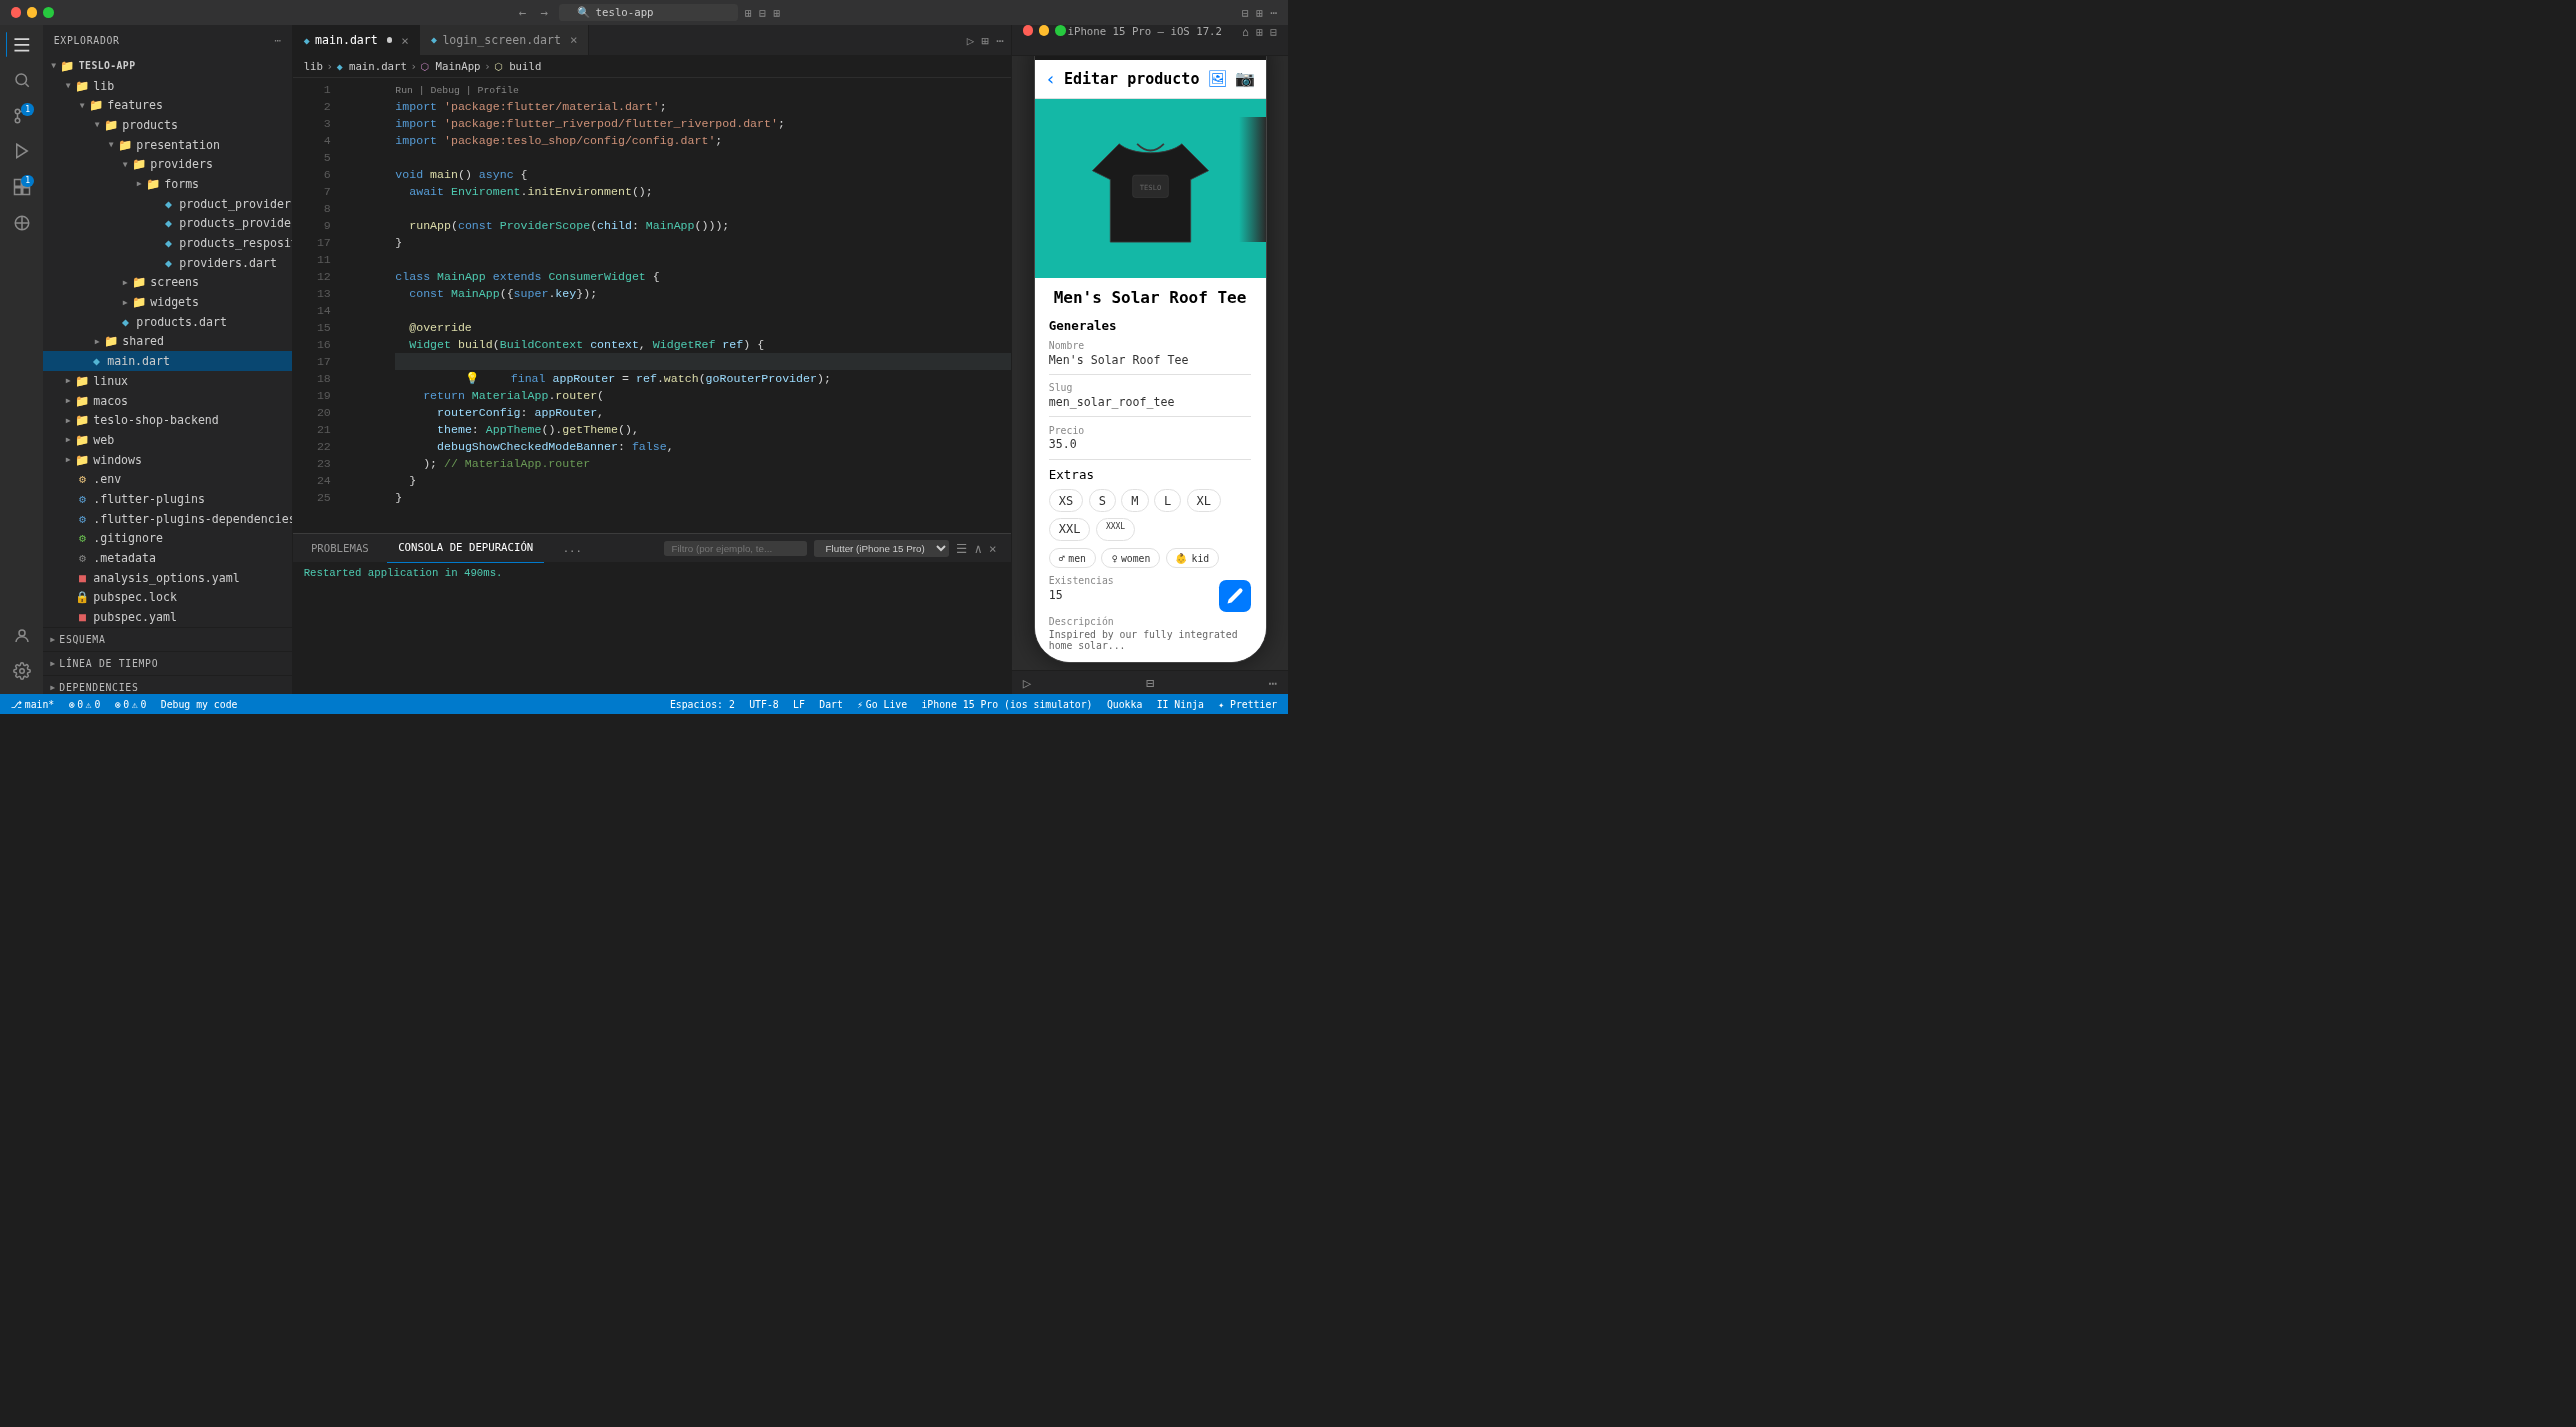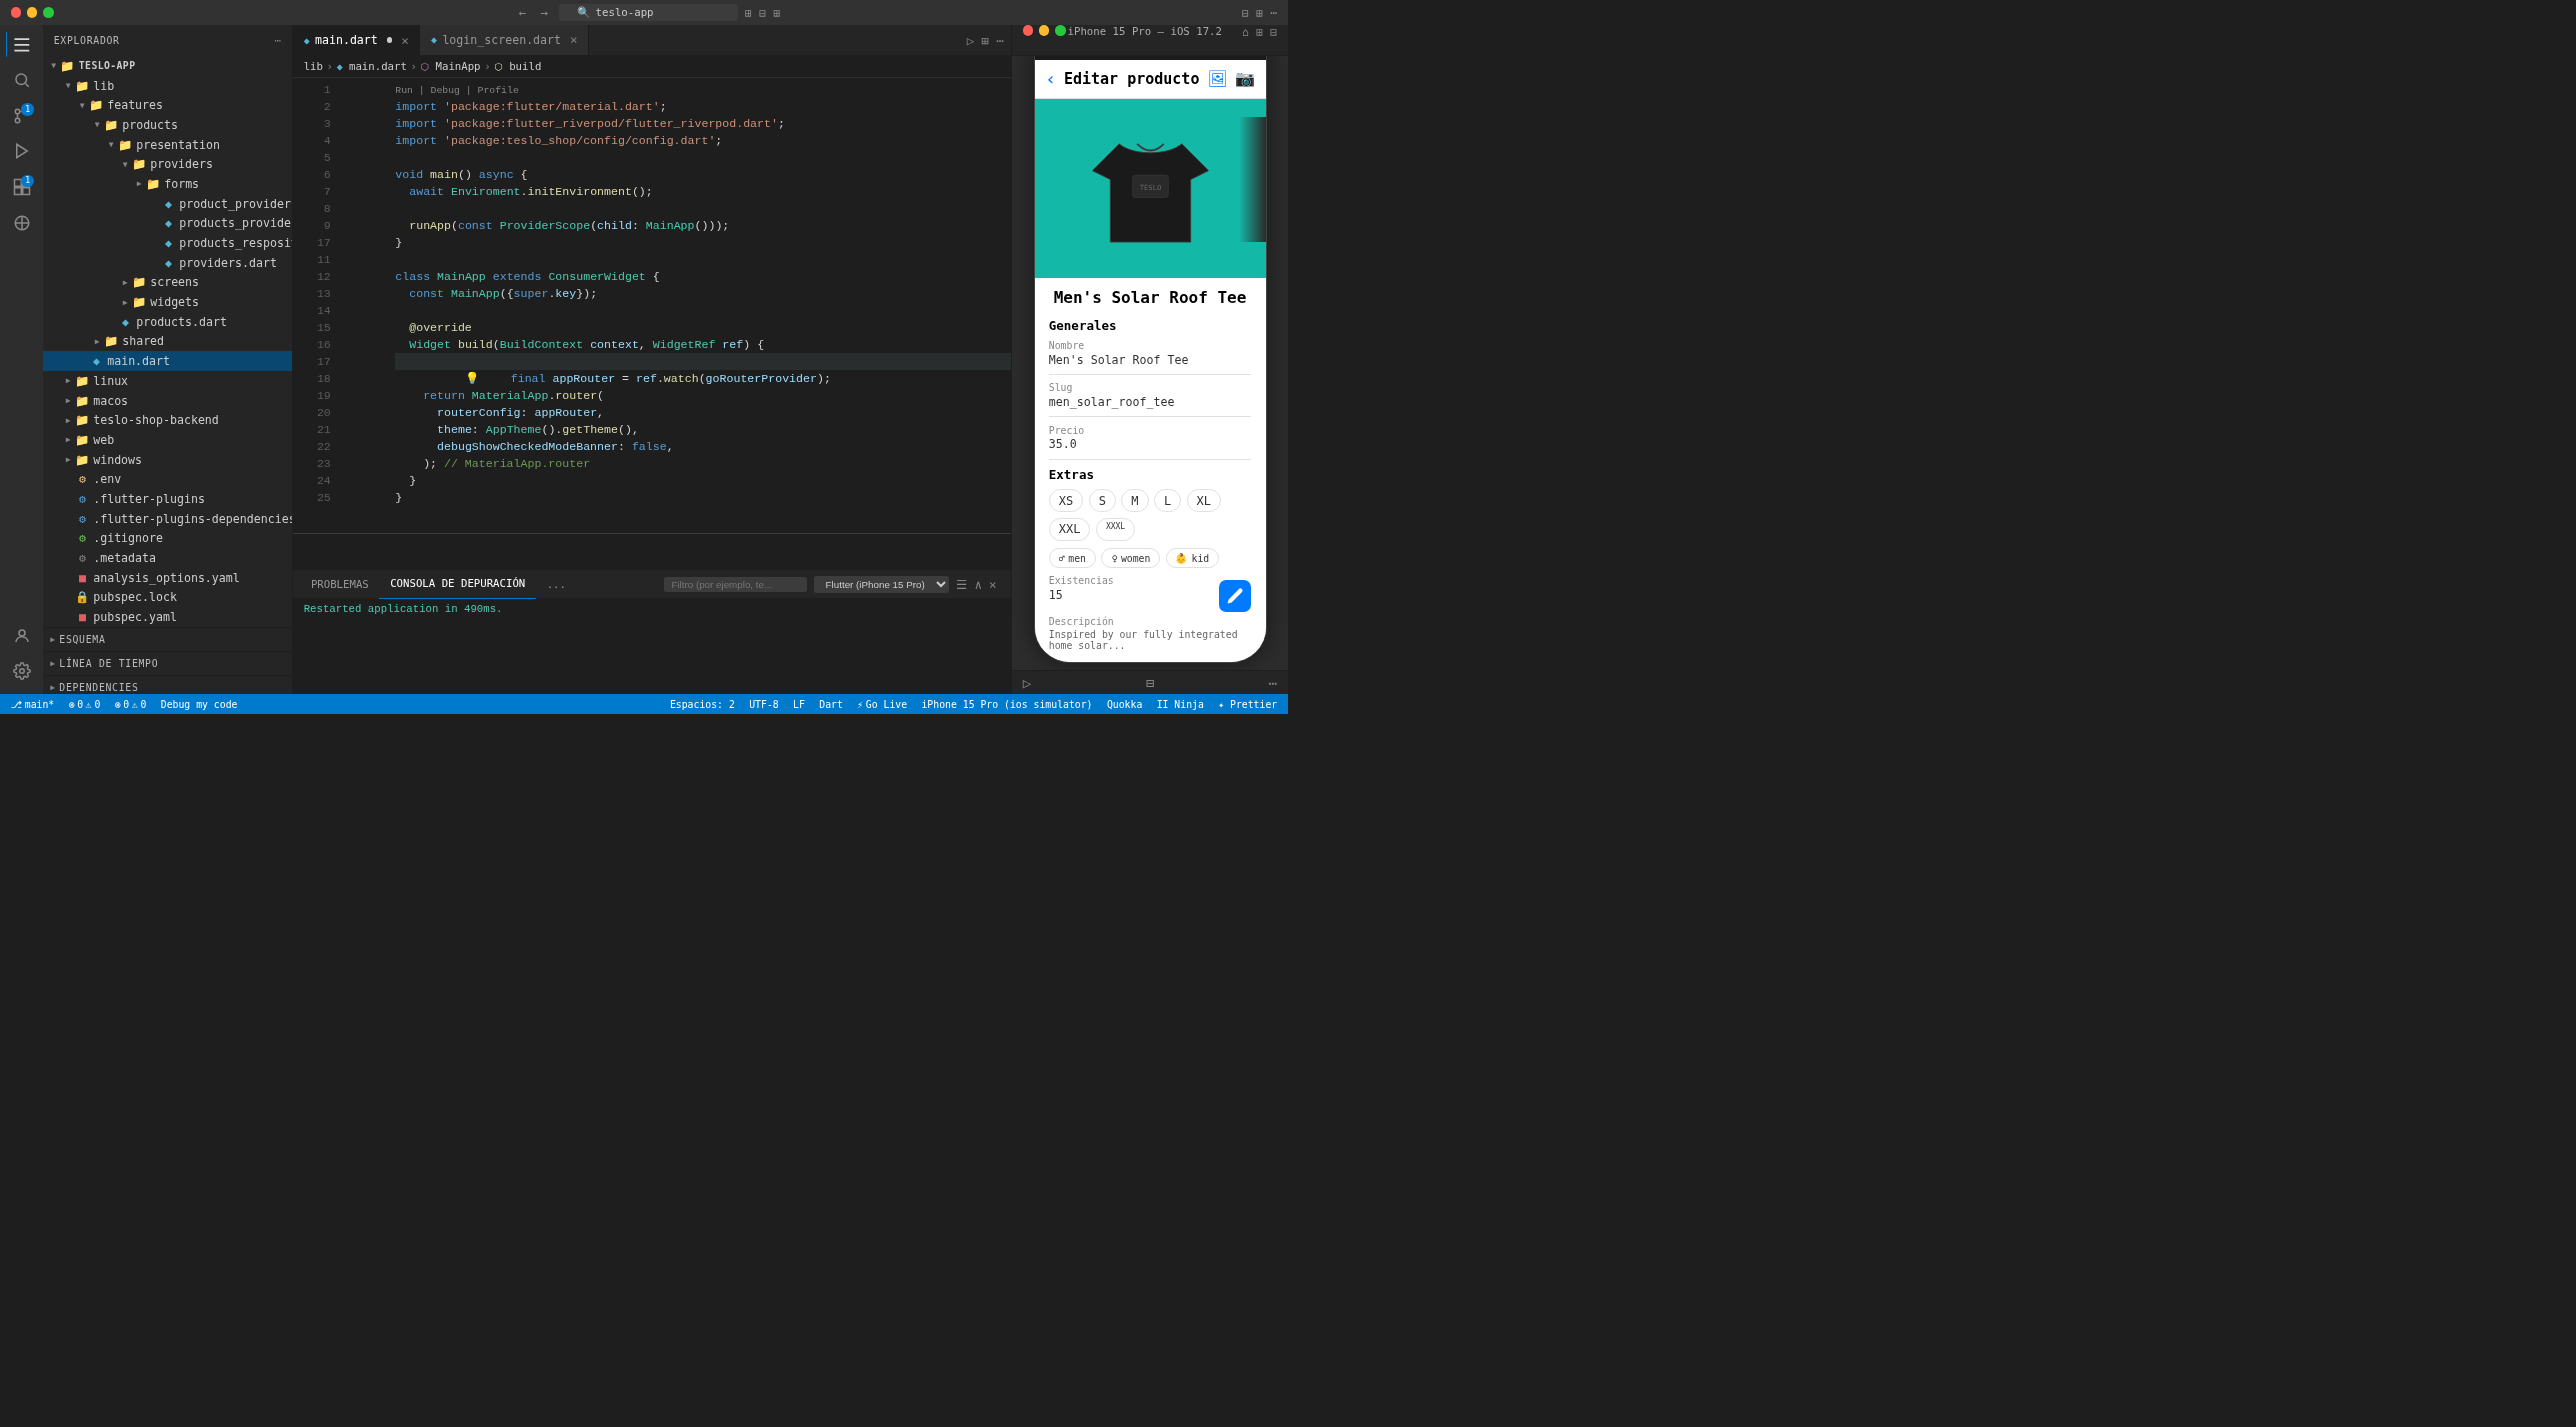--- a/index.html
+++ b/index.html
@@ -356,23 +356,22 @@
       display: flex;
       flex-direction: column;
       flex-shrink: 0;
     }
     .panel-tabs {
       height: 29px;
       background: #252526;
       display: flex;
       align-items: center;
       padding: 0 7.2px;
-      gap: 0;
+      gap: 8px;
       border-bottom: 0.9px solid #1e1e1e;
-      margin-top: 36px;
     }
     .panel-tab {
       padding: 0 10.7px;
       height: 29px;
       display: flex;
       align-items: center;
       font-size: 10.7px;
       color: #969696;
       cursor: pointer;
     }
@@ -546,21 +545,21 @@
     }
     .field-value {
       font-size: 11.6px;
       color: #333;
       margin-bottom: 7.2px;
       border-bottom: 0.9px solid #e0e0e0;
       padding-bottom: 7.2px;
     }
     .extras-label {
       font-size: 12.5px;
-      font-weight: 700;
+      font-weight: 400;
       color: #000;
       margin-bottom: 7.2px;
     }
     .size-chips {
       display: flex;
       gap: 5.4px;
       flex-wrap: wrap;
       margin-bottom: 7.2px;
     }
     .size-chip {

